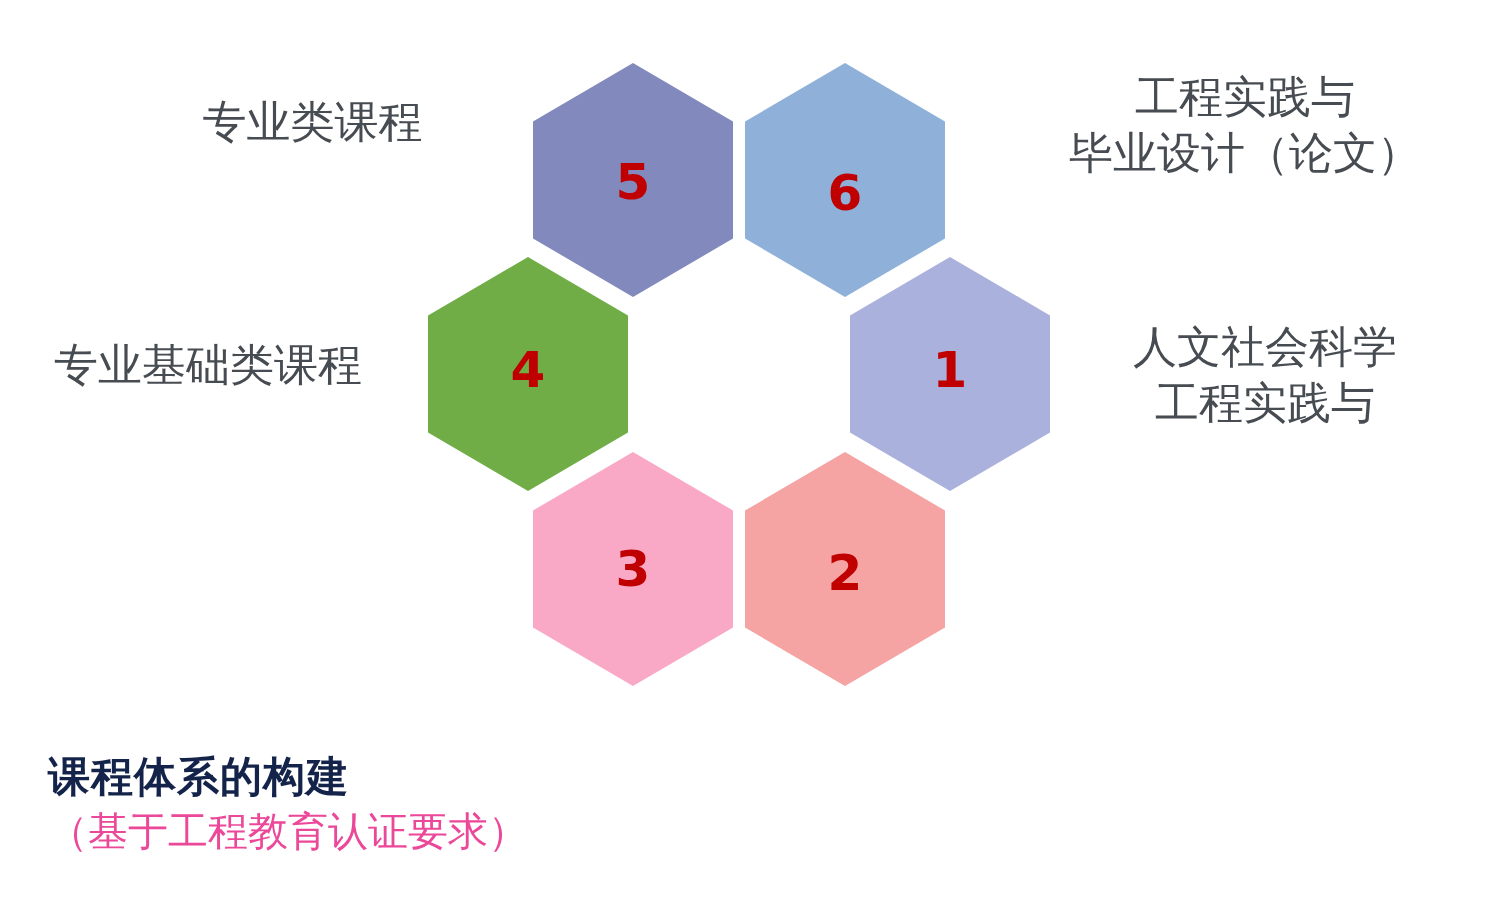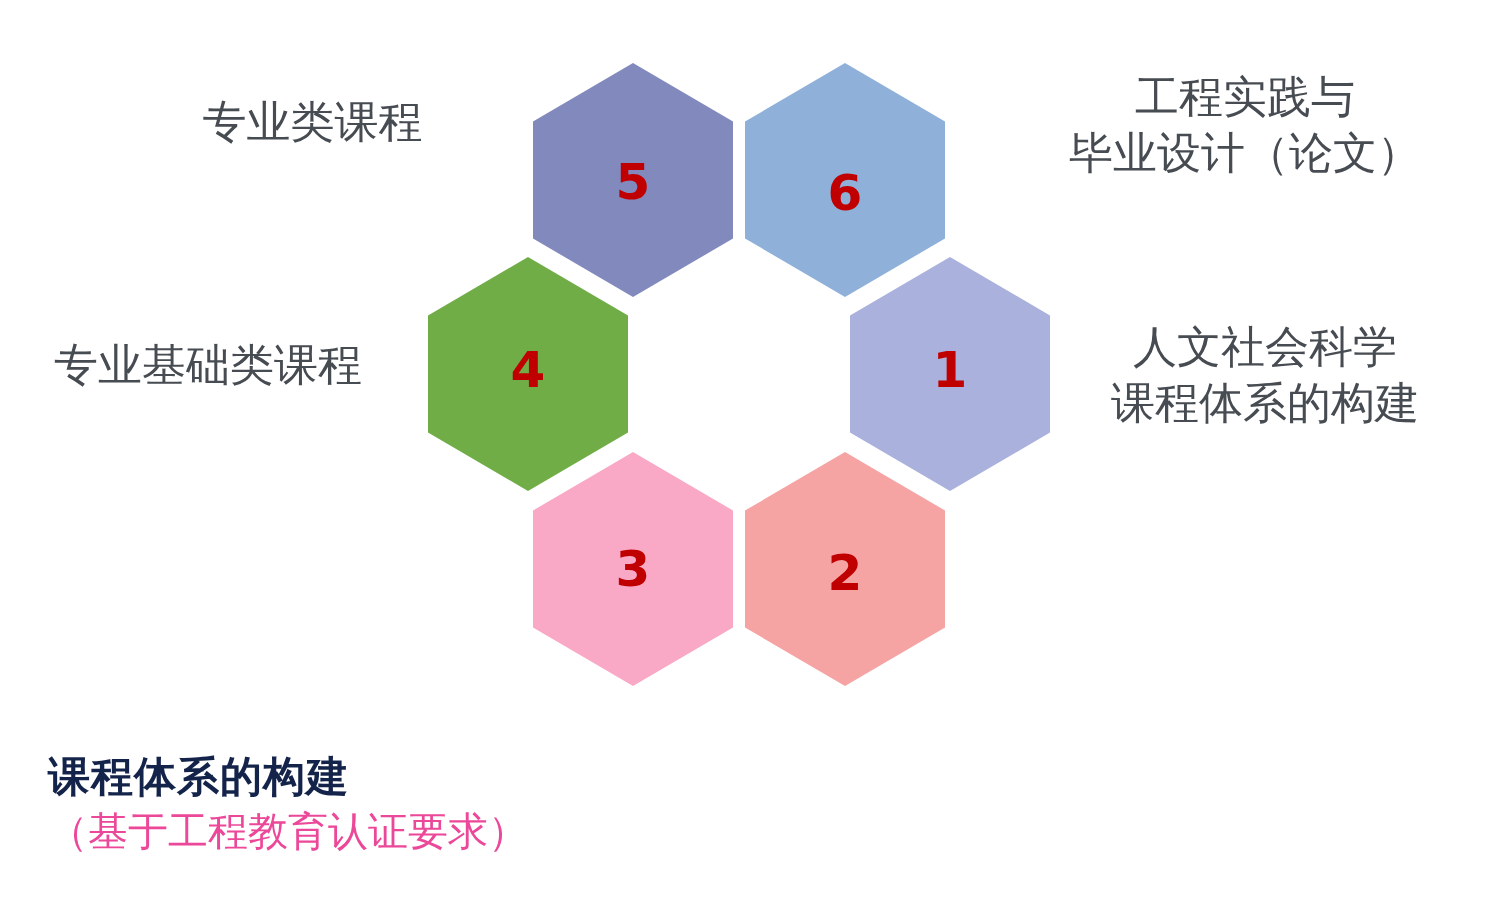--- a/index.html
+++ b/index.html
@@ -115,21 +115,21 @@
   </div>
 
   <div class="side-label left" style="left:120px; top:95px; width:385px;">专业类课程</div>
 
   <div class="side-label right" style="left:1010px; top:70px; width:470px;">工程实践与
 毕业设计（论文）</div>
 
   <div class="side-label left" style="left:8px; top:327px; width:400px;margin-top:11px;">专业基础类课程</div>
 
   <div class="side-label right" style="left:1060px; top:320px; width:410px;">人文社会科学
-课程体系的构建</div>
+工程实践与</div>
 
 
 
   <div id="caption">
     <div id="caption-title">课程体系的构建</div>
     <div id="caption-sub">（基于工程教育认证要求）</div>
   </div>
 
 </div>
 

